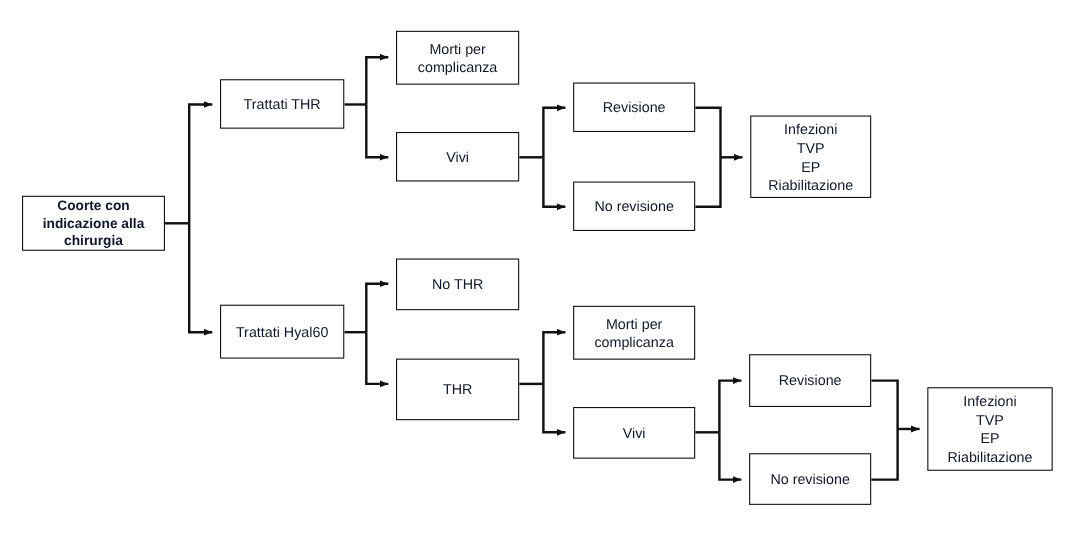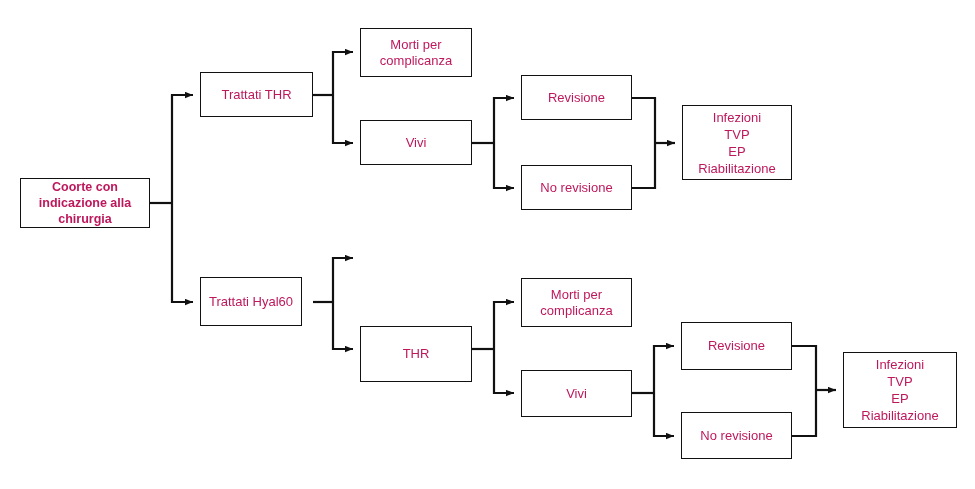--- a/index.html
+++ b/index.html
@@ -15,21 +15,21 @@
     position:absolute;
     box-sizing:border-box;
     border:1px solid #111111;
     background:#ffffff;
     display:flex;
     align-items:center;
     justify-content:center;
     text-align:center;
     font-size:13px;
     line-height:16px;
-    color:#be185d;
+    color:#0f172a;
     z-index:2;
   }
   .node.root{ font-weight:bold; font-size:12.5px; line-height:16px;}
   .node .txt{white-space:pre-line;padding:0 4px;}
   .outcome .txt{line-height:17px;font-size:13px;}
 </style>
 </head>
 <body>
 
 <div id="canvas">
@@ -104,24 +104,27 @@
     <span class="txt">No revisione</span>
   </div>
 
   <div class="node outcome" style="left:682px;top:105px;width:110px;height:75px;">
     <span class="txt">Infezioni
 TVP
 EP
 Riabilitazione</span>
   </div>
 
-  <div class="node" style="left:200px;top:277px;width:102px;height:49px;">
+  <div class="node" style="left:200px;top:277px;width:113px;height:49px;">
     <span class="txt">Trattati Hyal60</span>
   </div>
 
+  <div class="node" style="left:360px;top:235px;width:112px;height:47px;">
+    <span class="txt">No THR</span>
+  </div>
 
   <div class="node" style="left:360px;top:326px;width:112px;height:56px;">
     <span class="txt">THR</span>
   </div>
 
   <div class="node" style="left:521px;top:278px;width:111px;height:49px;">
     <span class="txt">Morti per
 complicanza</span>
   </div>
 

